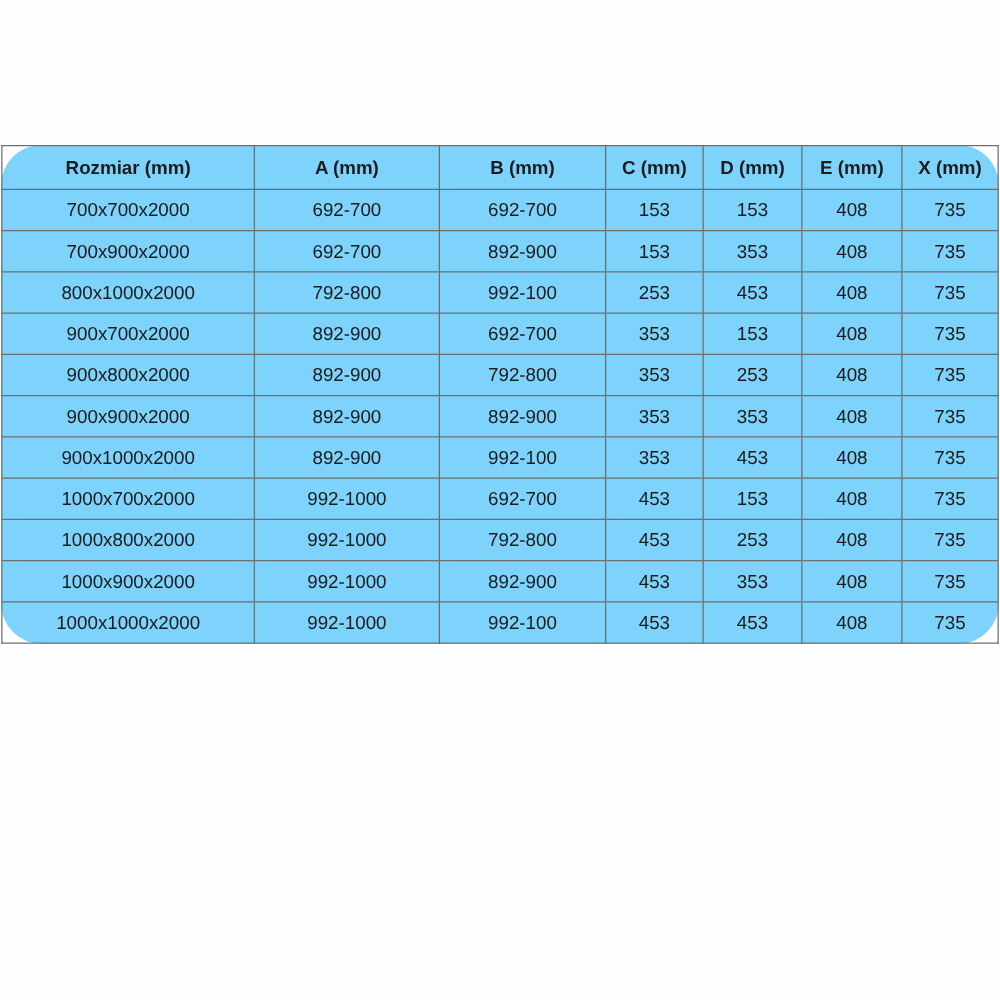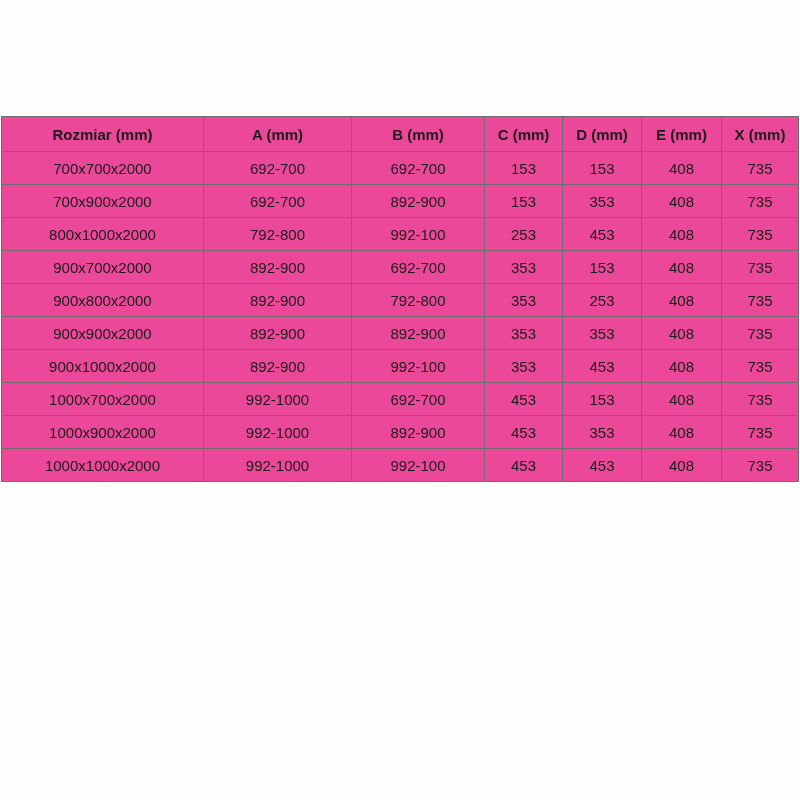--- a/index.html
+++ b/index.html
@@ -17,21 +17,22 @@
     background: #fefefe;
     overflow: hidden;
   }
   table.spec-table {
     position: absolute;
     top: 116px;
     left: 1px;
     width: 797px;
     border-collapse: collapse;
     table-layout: fixed;
-    background: #ec4899;
+    background: #7dd3fc;
+    border-radius: 32px;
   }
   table.spec-table col.c0 { width: 202px; }
   table.spec-table col.c1 { width: 148px; }
   table.spec-table col.c2 { width: 133px; }
   table.spec-table col.c3 { width: 78px; }
   table.spec-table col.c4 { width: 79px; }
   table.spec-table col.c5 { width: 80px; }
   table.spec-table col.c6 { width: 77px; }
   table.spec-table th,
   table.spec-table td {
@@ -146,20 +147,29 @@
         <tr>
           <td>1000x700x2000</td>
           <td>992-1000</td>
           <td>692-700</td>
           <td>453</td>
           <td>153</td>
           <td>408</td>
           <td>735</td>
         </tr>
         <tr>
+          <td>1000x800x2000</td>
+          <td>992-1000</td>
+          <td>792-800</td>
+          <td>453</td>
+          <td>253</td>
+          <td>408</td>
+          <td>735</td>
+        </tr>
+        <tr>
           <td>1000x900x2000</td>
           <td>992-1000</td>
           <td>892-900</td>
           <td>453</td>
           <td>353</td>
           <td>408</td>
           <td>735</td>
         </tr>
         <tr>
           <td>1000x1000x2000</td>

